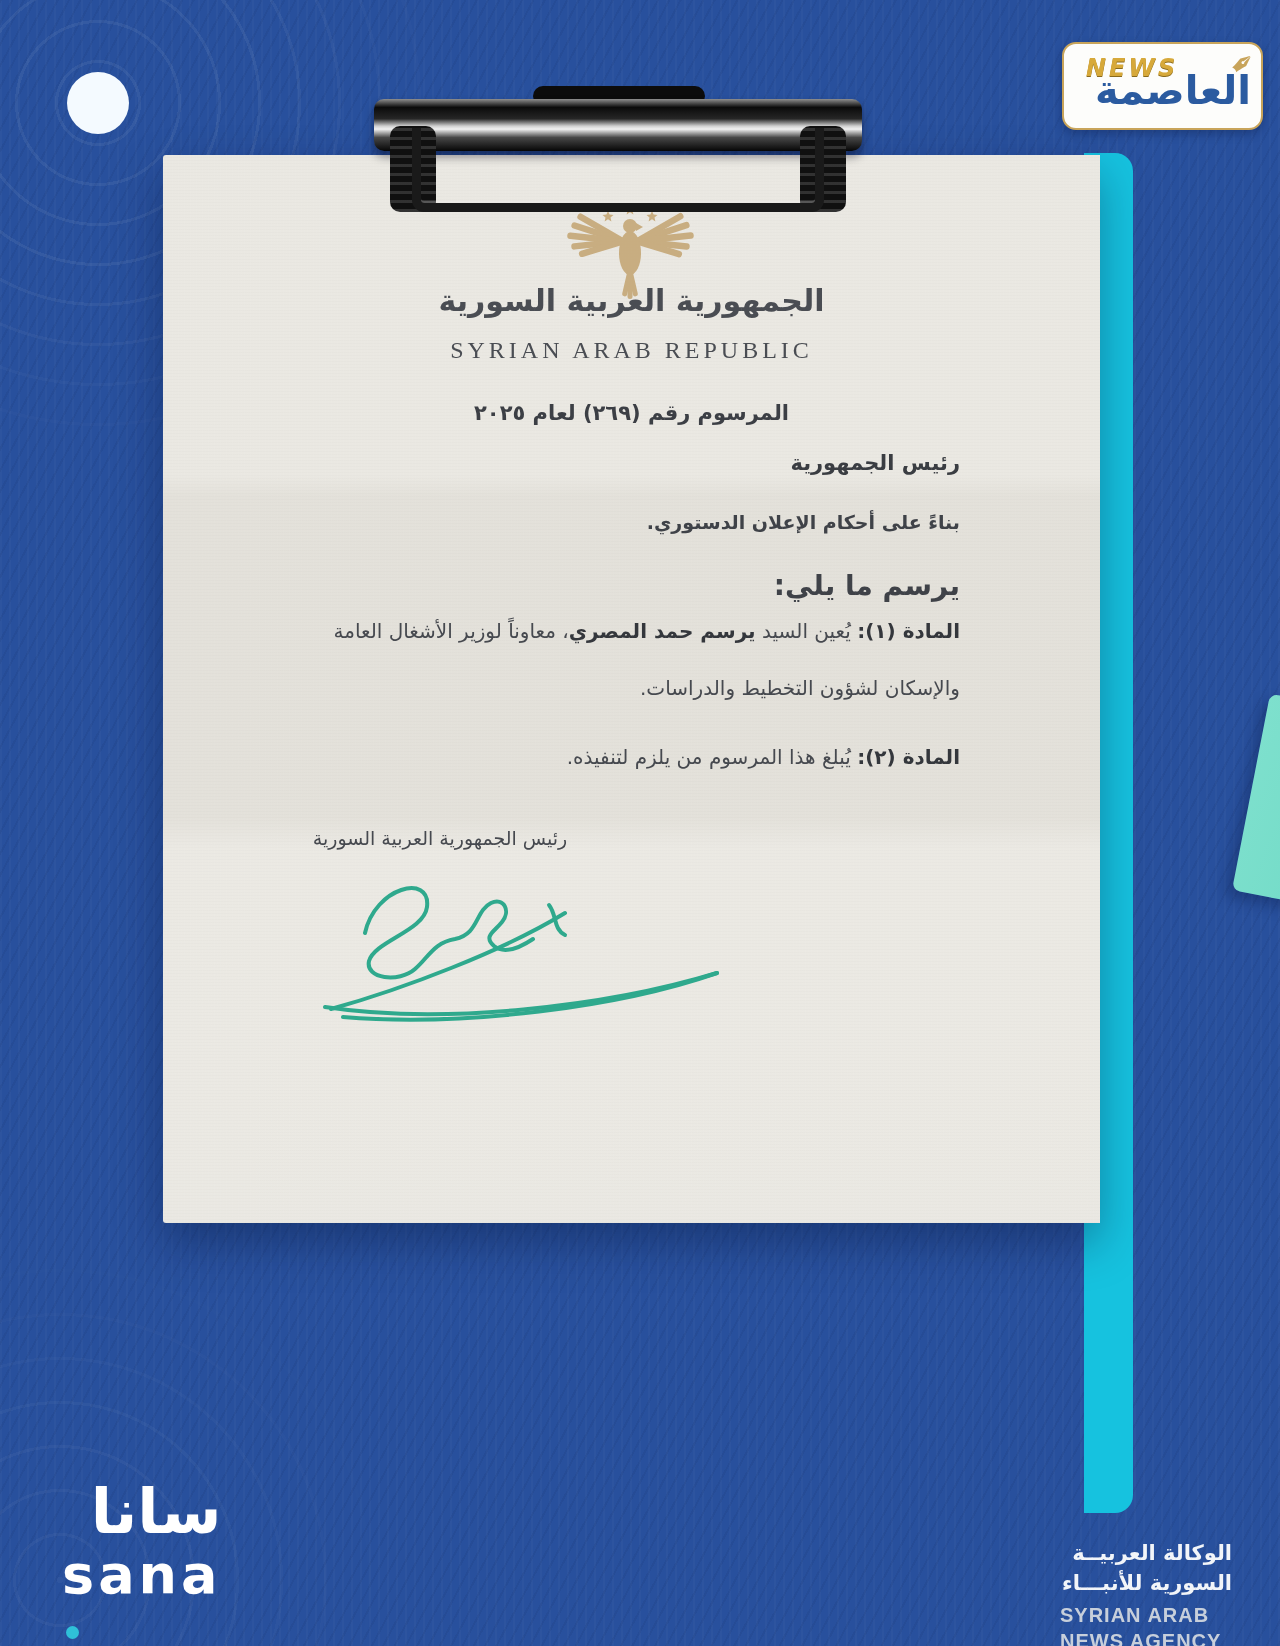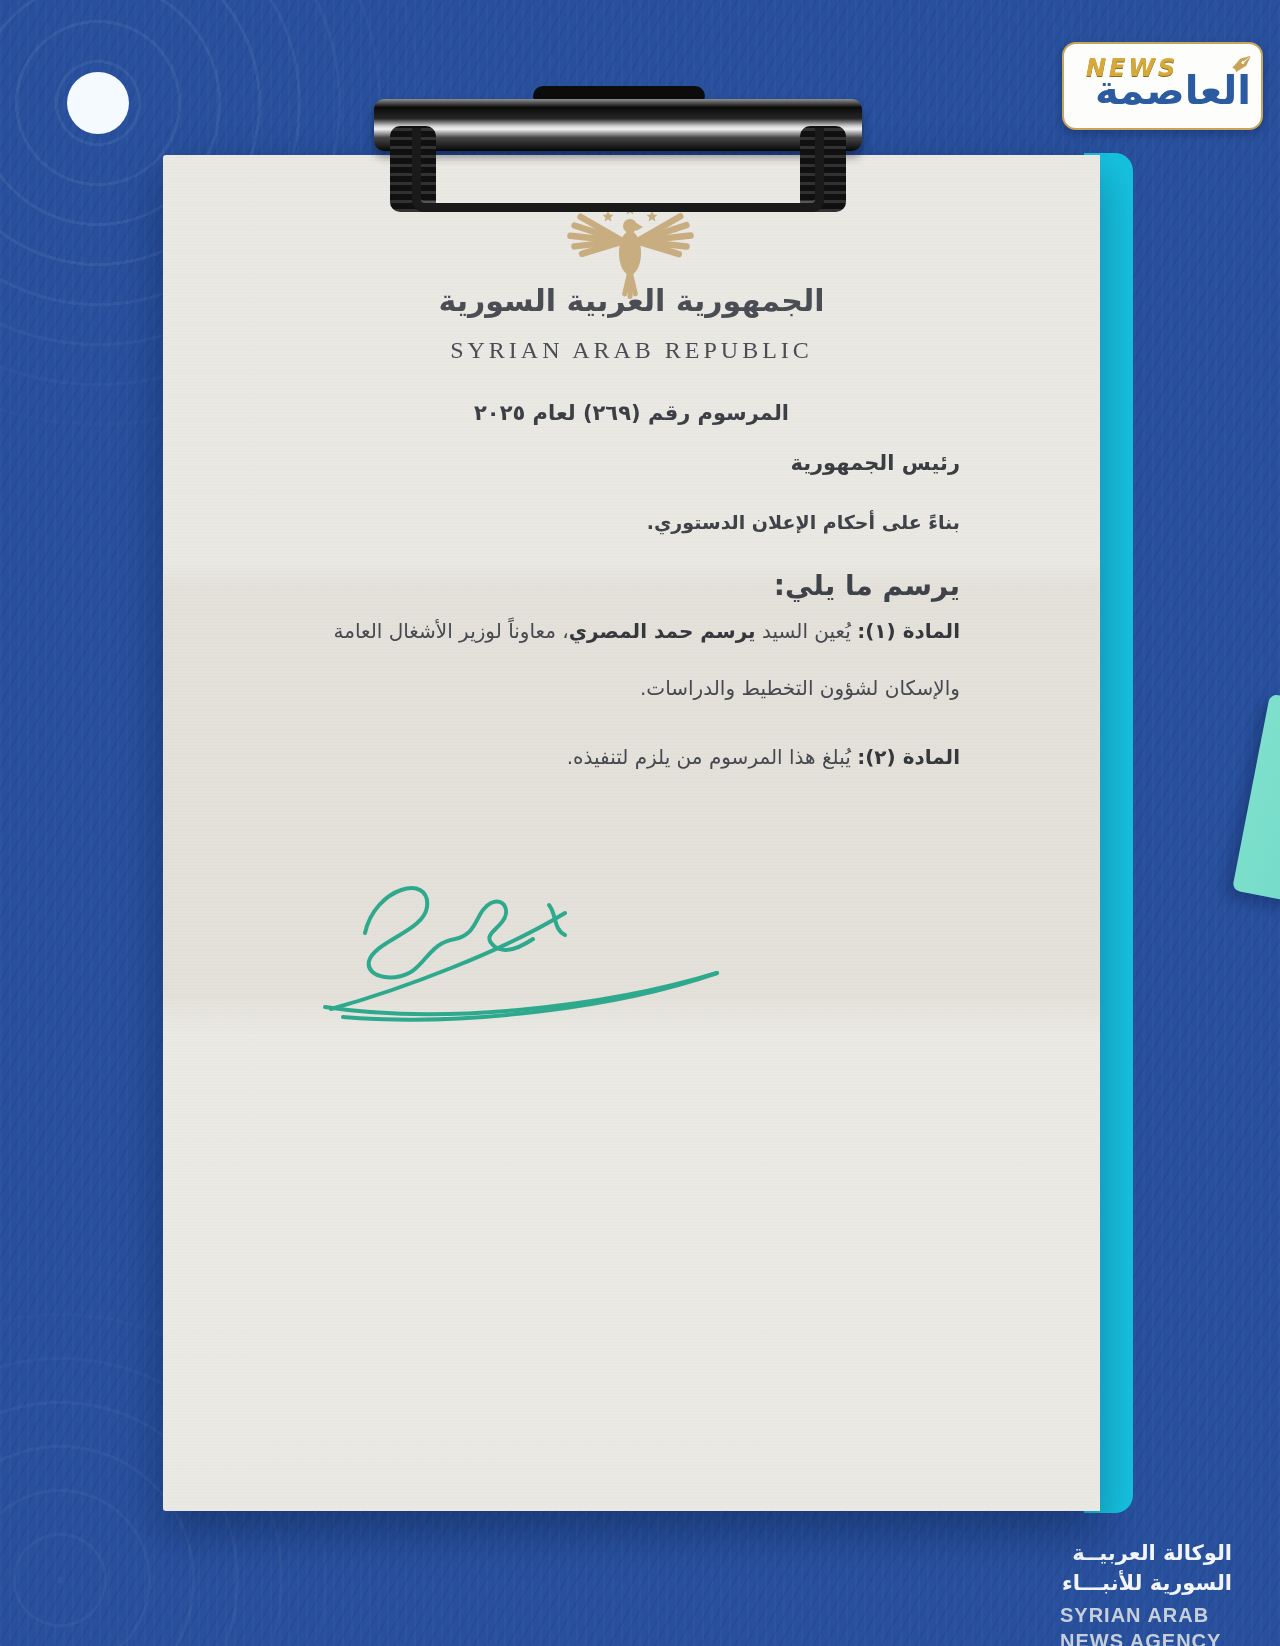--- a/index.html
+++ b/index.html
@@ -29,21 +29,21 @@
   .sticky-note { position:absolute; left:1232px; top:690px; width:160px; height:200px;
     background:linear-gradient(100deg,#7ee0cd,#6bd8c4); border-radius:8px;
     transform:rotate(11deg); transform-origin:0 100%;
     box-shadow:-6px 8px 14px rgba(5,20,60,.30); z-index:1; }
 
   
   .cyan-sheet { position:absolute; left:1084px; top:153px; width:49px; height:1360px;
     background:#16c2df; border-radius:0 18px 18px 0; z-index:2; }
 
   
-  .paper { position:absolute; left:163px; top:155px; width:937px; height:1356px;
+  .paper { position:absolute; left:163px; top:155px; width:937px; height:1068px;
     background:#eae8e2; border-radius:3px 0 0 3px; z-index:3;
     box-shadow:0 20px 45px rgba(4,15,50,.35);
     background-image:
       repeating-linear-gradient(0deg, rgba(0,0,0,.013) 0 1px, transparent 1px 3px),
       repeating-linear-gradient(90deg, rgba(255,255,255,.028) 0 1px, transparent 1px 3px); }
   .paper-shade { position:absolute; inset:0; pointer-events:none;
     background:linear-gradient(180deg,
       rgba(0,0,0,0) 0%, rgba(0,0,0,0) 30%,
       rgba(110,100,80,.055) 32%, rgba(110,100,80,.055) 62%,
       rgba(255,255,255,.05) 65%, rgba(255,255,255,.02) 100%); }
@@ -168,20 +168,21 @@
     <div class="doc arabic rblock decrees">يرسم ما يلي:</div>
 
     <div class="doc arabic article art1">
       <b>المادة (١):</b><span> يُعين السيد </span><b>يرسم حمد المصري</b><span>، معاوناً لوزير الأشغال العامة والإسكان لشؤون التخطيط والدراسات.</span>
     </div>
 
     <div class="doc arabic article art2">
       <b>المادة (٢):</b><span> يُبلغ هذا المرسوم من يلزم لتنفيذه.</span>
     </div>
 
+    <div class="doc arabic signer signer-title">رئيس الجمهورية العربية السورية</div>
 
     <svg class="signature-svg" width="430" height="200" viewBox="0 0 430 200">
       <g fill="none" stroke="#2fa98d" stroke-width="4" stroke-linecap="round" stroke-linejoin="round">
         <path d="M52 78 C62 32 118 18 114 52 C111 76 62 86 56 106 C52 124 86 128 102 114
                  C116 102 120 88 142 84 C166 79 162 56 178 48 C191 42 198 56 189 67
                  C181 77 170 81 181 91 C192 100 208 92 220 84"></path>
         <path d="M236 50 C244 60 240 74 252 80"></path>
         <path d="M252 58 C190 96 90 134 18 154"></path>
         <path d="M12 152 C130 170 292 152 404 118"></path>
         <path d="M404 118 C306 152 152 172 30 162"></path>
@@ -195,20 +196,25 @@
   <div class="clip clip-grip left"></div>
   <div class="clip clip-grip right"></div>
   <div class="clip clip-wire"></div>
 
   <div class="news-logo">
     <span class="pen">✒</span>
     <span class="news">NEWS</span>
     <span class="asima arabic">العاصمة</span>
   </div>
 
+  <div class="sana">
+    <div class="ar arabic">سانا</div>
+    <div class="en">sana</div>
+    <div class="dot"></div>
+  </div>
 
   <div class="agency">
     <div class="ar">الوكالة العربيــة</div>
     <div class="ar">السورية للأنبـــاء</div>
     <div class="en">
       <div>SYRIAN ARAB</div>
       <div>NEWS AGENCY</div>
     </div>
   </div>
 

